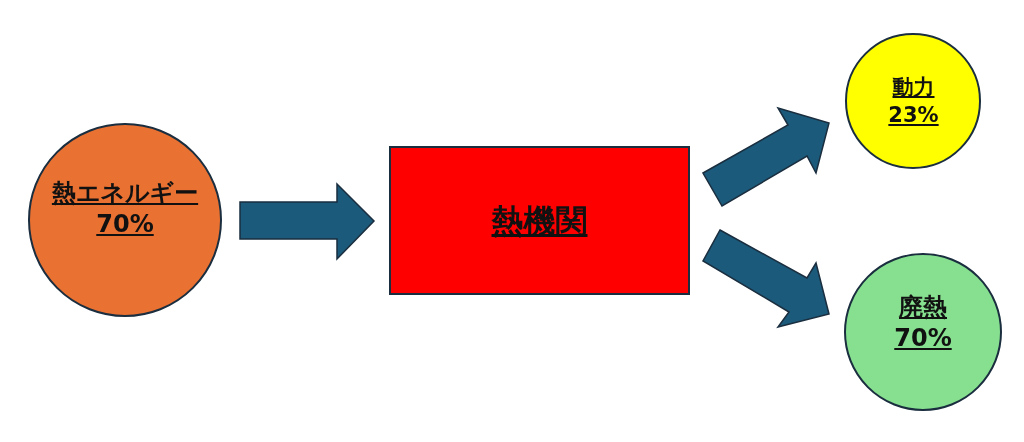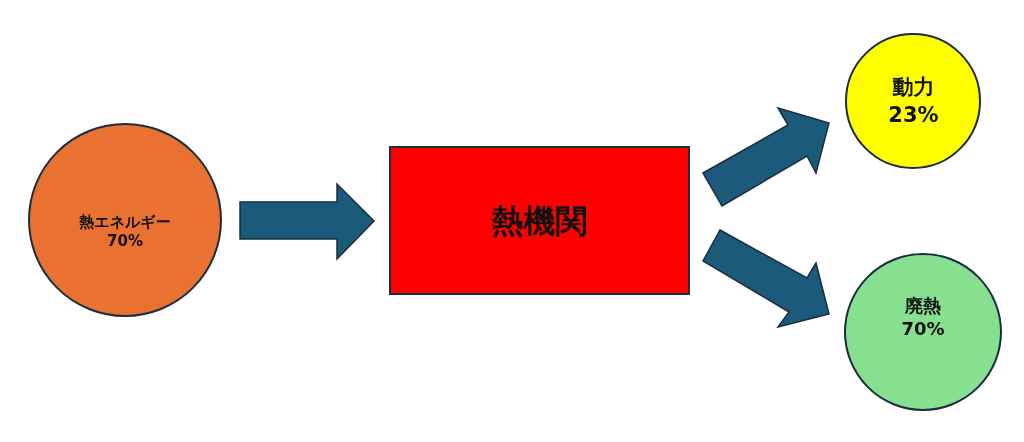--- a/index.html
+++ b/index.html
@@ -27,25 +27,26 @@
       align-items: center;
       justify-content: center;
       text-align: center;
       font-weight: bold;
       color: #111111;
       line-height: 1.3;
     }
     .node-label span {
       display: block;
       white-space: nowrap;
+      text-decoration: underline;
     }
-    #label-source { left: 29px; top: 136px; width: 192px; height: 192px; font-size: 15px; }
+    #label-source { left: 29px; top: 113px; width: 192px; height: 192px; font-size: 24px; }
     #label-engine { left: 390px; top: 147px; width: 299px; height: 147px; font-size: 32px; line-height: 1; }
     #label-power  { left: 846px; top: 34px;  width: 135px; height: 135px; font-size: 21px; }
-    #label-waste  { left: 844px; top: 238px; width: 158px; height: 158px; font-size: 18px; }
+    #label-waste  { left: 844px; top: 244px; width: 158px; height: 158px; font-size: 24px; }
   </style>
 </head>
 <body>
 
 <svg class="canvas" width="1024" height="442" viewBox="0 0 1024 442" xmlns="http://www.w3.org/2000/svg">
 
   <circle cx="125" cy="220" r="96" fill="#E97132" stroke="#1A2E3F" stroke-width="2"></circle>
 
   <polygon points="240,202 337,202 337,184 374,221 337,259 337,239 240,239" fill="#1B5A7A" stroke="#1A2E3F" stroke-width="1.5" stroke-linejoin="miter"></polygon>
 

